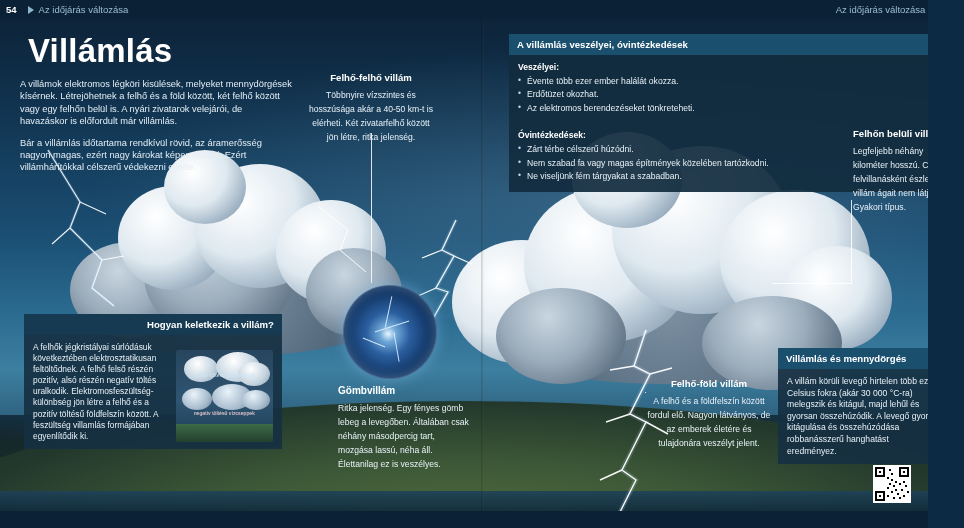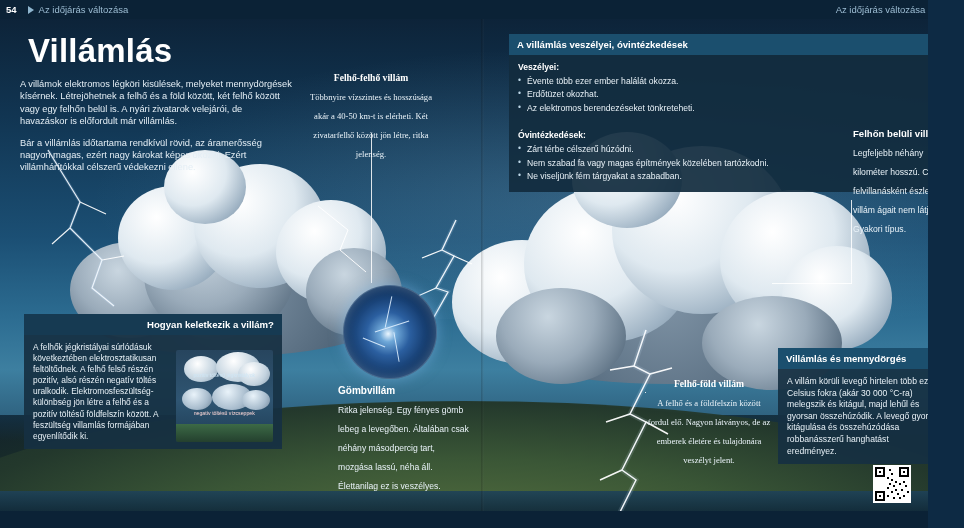--- a/index.html
+++ b/index.html
@@ -104,23 +104,23 @@
     font-size: 9.3px; line-height: 12.4px; color: #e4eef5;
   }
   .lead p + p { margin-top: 9px; }
 
   .callout {
     position: absolute; color: #ffffff;
   }
   .callout .ct {
     font-weight: bold; font-size: 9.6px; color: #ffffff; margin-bottom: 4px; line-height: 12px;
   }
-  .callout .cb { font-size: 8.6px; line-height: 19px; color: #e9f2f8; }
-
-  .callout.center { text-align: center; font-family: Liberation Serif, serif; }
+  .callout .cb { font-size: 8.6px; line-height: 14px; color: #e9f2f8; }
+
+  .callout.center { text-align: center; }
   .callout.center .ct { color: #ffffff; }
 
   
   .panel { position: absolute; }
   .panel-head {
     background: #1b4f6e; color: #ffffff; font-weight: bold;
     font-size: 9.6px; padding: 5px 8px;
   }
   .panel-body {
     background: rgba(22,48,66,.92); color: #e8f1f7;

